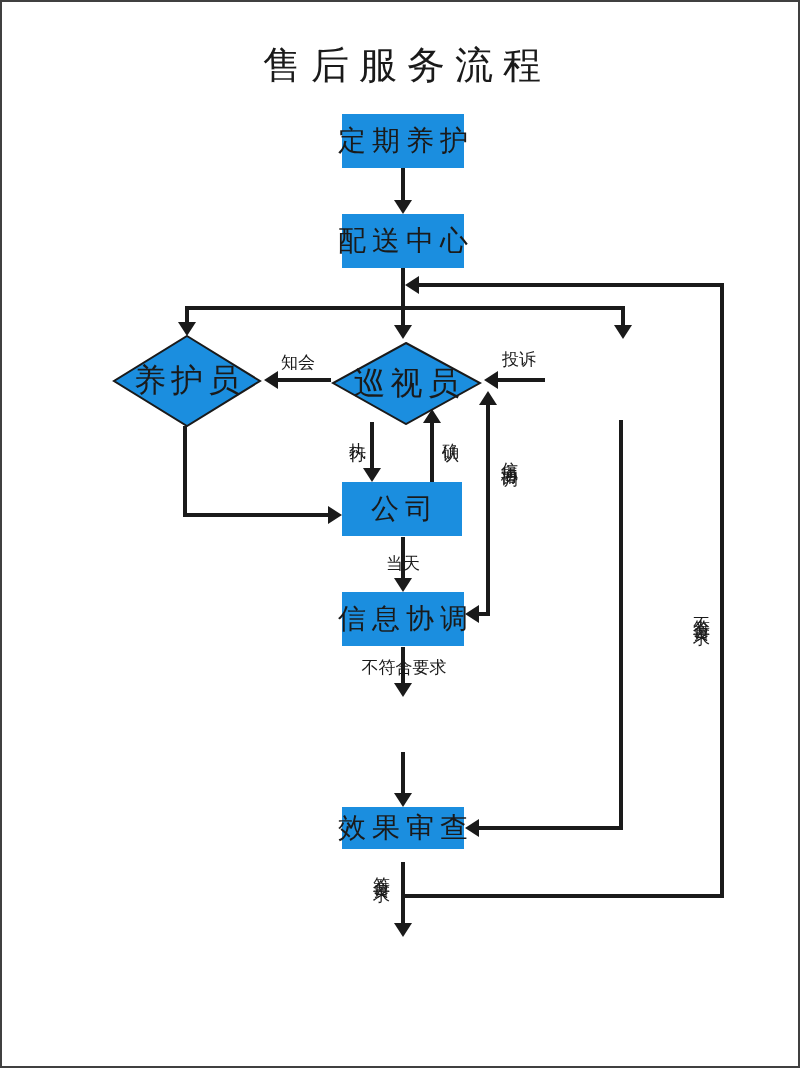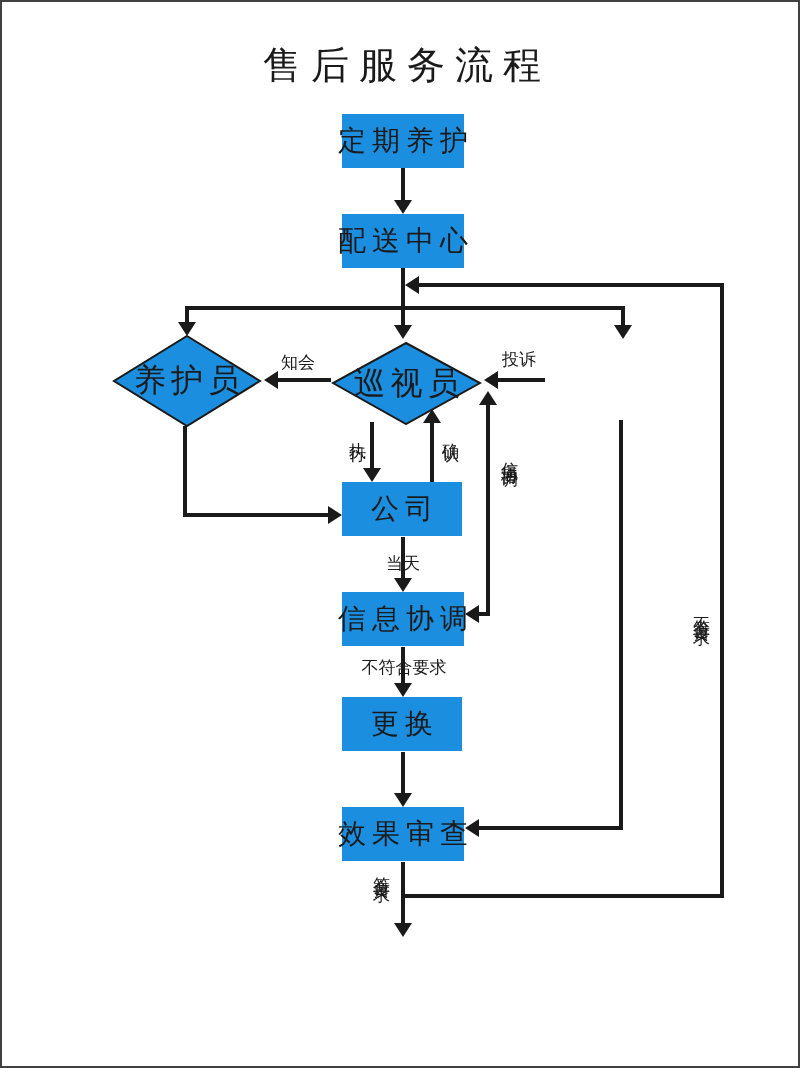--- a/index.html
+++ b/index.html
@@ -60,25 +60,22 @@
   </div>
 
   <div class="rect-node" style="left:340px;top:480px;width:120px;height:54px">
     <span>公司</span>
   </div>
 
   <div class="rect-node" style="left:340px;top:590px;width:122px;height:54px">
     <span>信息协调</span>
   </div>
 
-  <div class="rect-node" style="left:340px;top:695px;width:120px;height:54px">
-    <span>更换</span>
-  </div>
 
-  <div class="rect-node" style="left:340px;top:805px;width:122px;height:54px">
+  <div class="rect-node" style="left:340px;top:805px;width:122px;height:42px">
     <span>效果审查</span>
   </div>
 
 
   <div class="diamond" style="left:110px;top:333px;width:150px;height:92px">
     <svg viewBox="0 0 150 92" preserveAspectRatio="none">
       <polygon class="dshape" points="75,1 148,46 75,91 2,46"></polygon>
     </svg>
     <span class="dlabel">养护员</span>
   </div>

